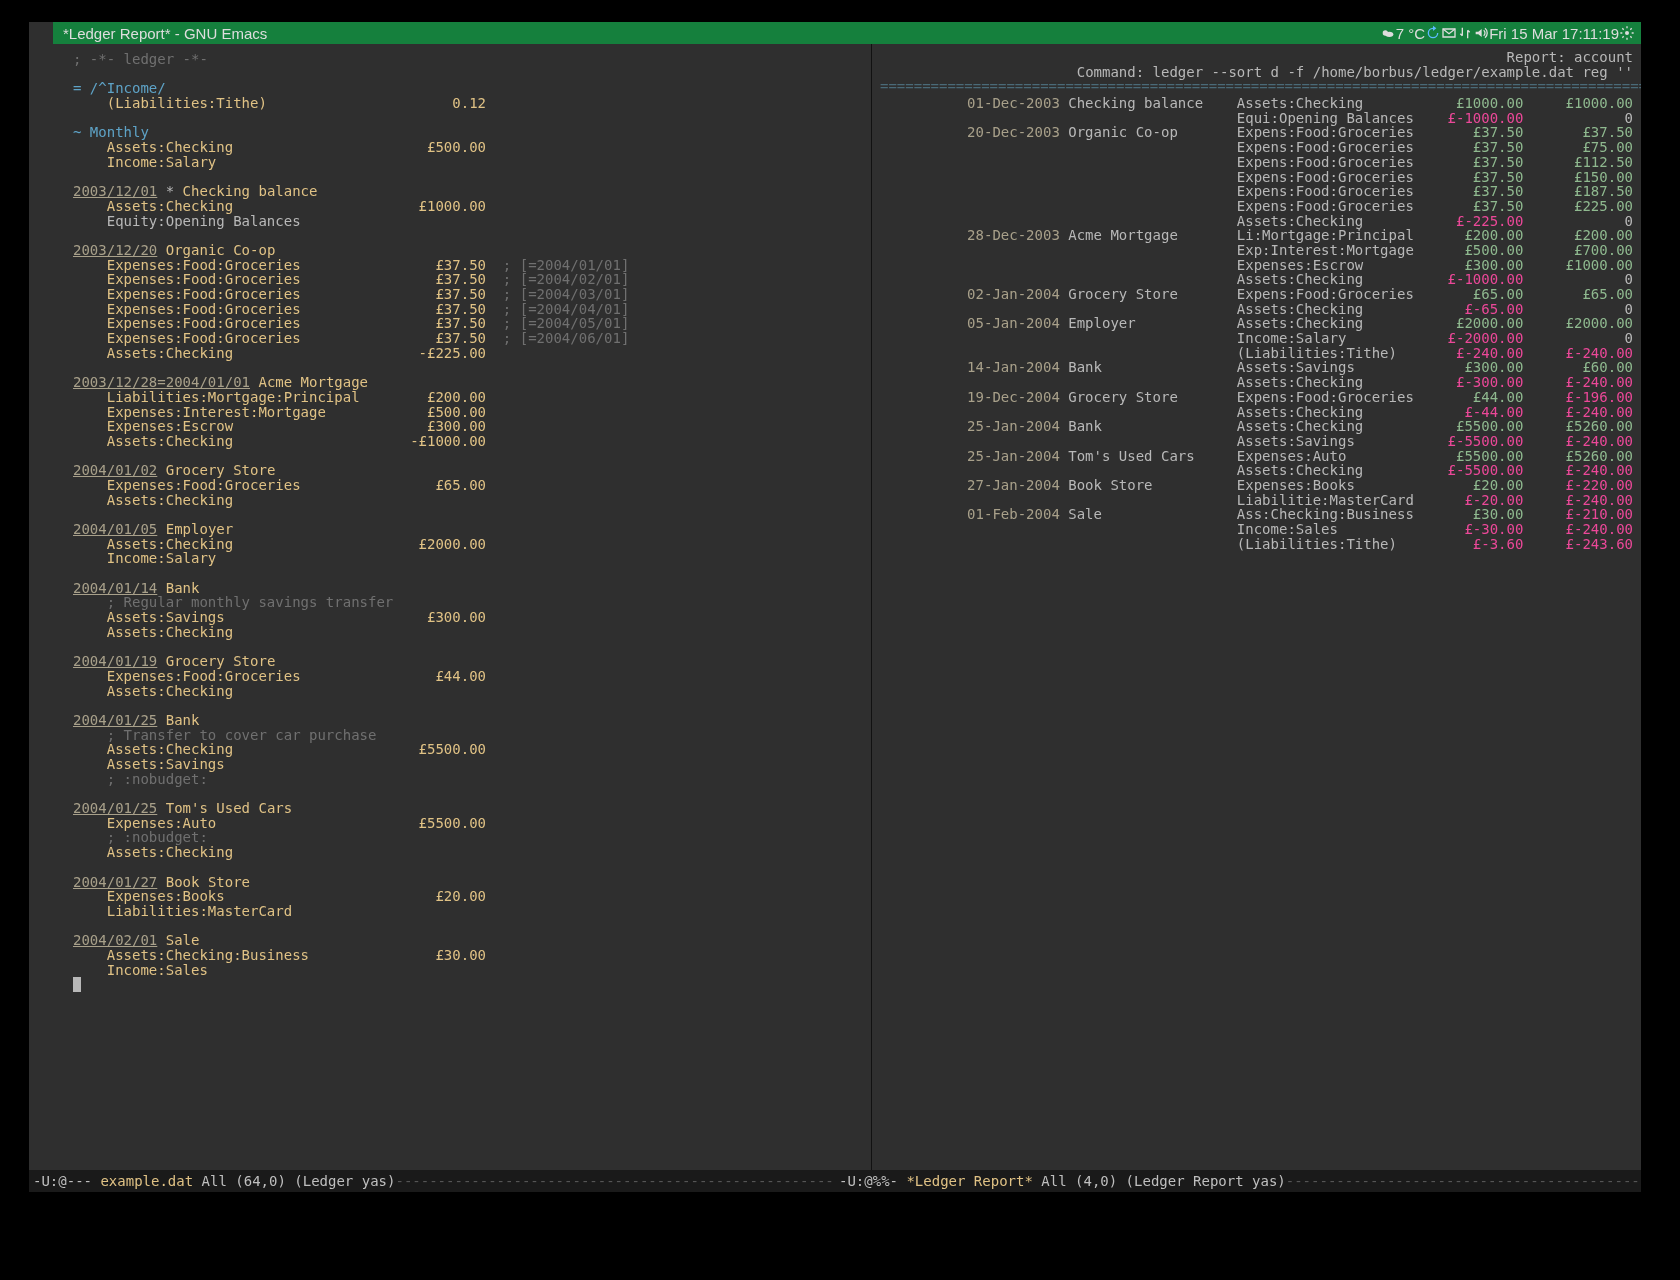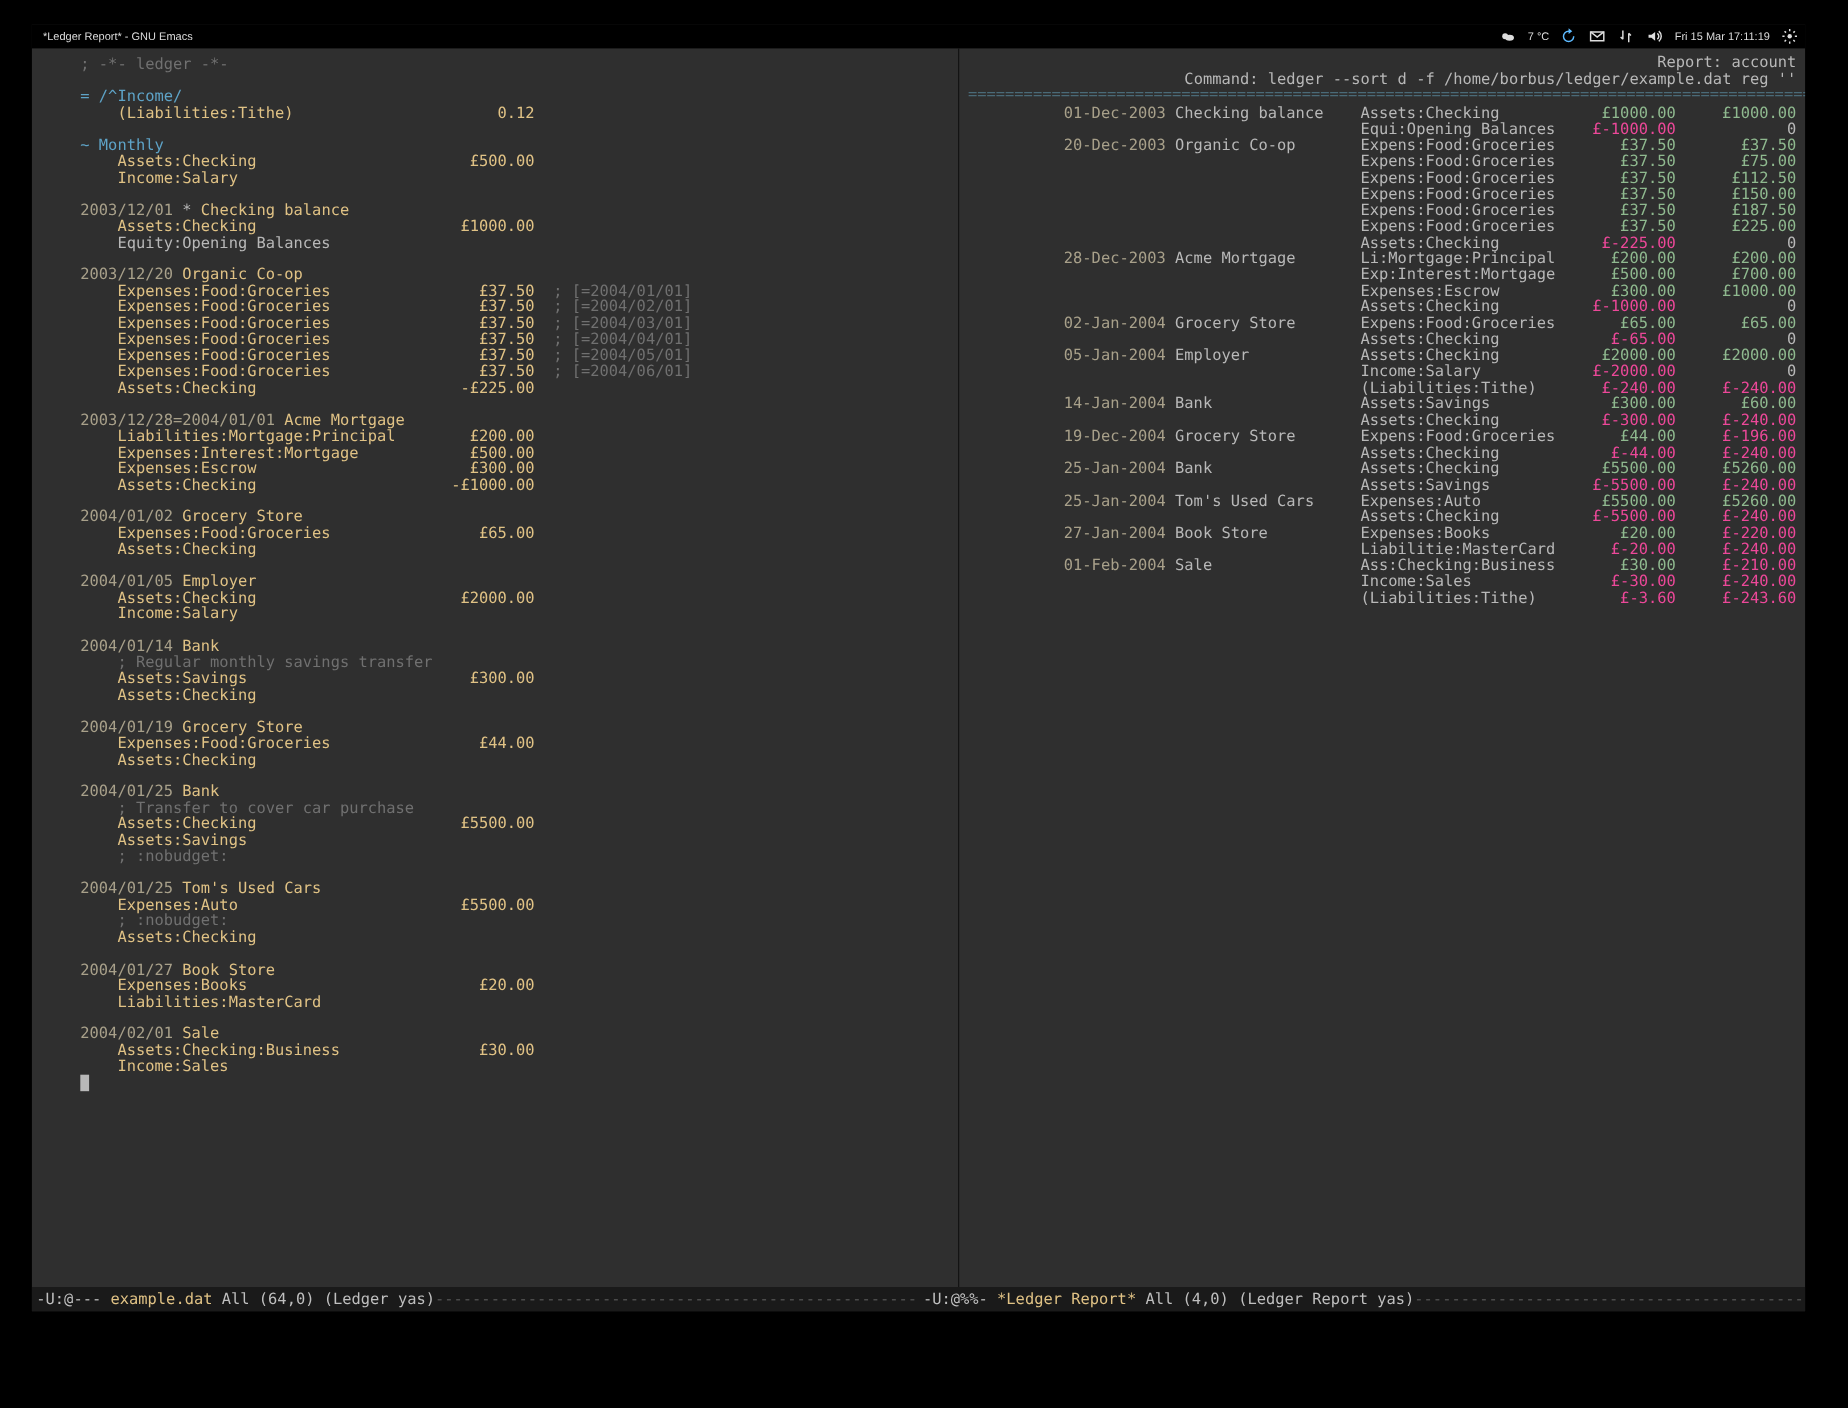--- a/index.html
+++ b/index.html
@@ -7,36 +7,36 @@
     background:#000;
     width:1680px;
     height:1280px;
     font-family:"DejaVu Sans Mono","Courier New",monospace;
     font-size:14px;
     overflow:hidden;
     color:#b8b8b8;
   }
   .screen { position:absolute; left:29px; top:22px; width:1612px; height:1170px; background:#2f2f2f; }
   .topbar {
-    height:22px; background:#000000; display:flex; align-items:center;
+    height:22px; background:#15803d; display:flex; align-items:center;
     justify-content:space-between; padding:0 6px; font-family:sans-serif;
-    font-size:10px; color:#ddd;
+    font-size:15px; color:#ddd;margin-left:24px;
   }
   .topbar .title { margin-left:4px; }
-  .tray { display:flex; gap:10px; align-items:center; }
+  .tray { display:flex; align-items:center; }
   .tray span, .tray svg { display:inline-flex; align-items:center; }
   .icon { width:16px; height:16px; fill:#ddd; }
   .panes { display:flex; height:calc(100% - 22px - 22px); }
   .pane { height:100%; overflow:hidden;margin-left:36px; }
   .pane-left { width:50%; padding:6px 8px; }
   .pane-right { width:50%; padding:6px 8px; border-left:1px solid #111;text-align:right; }
   .line { white-space:pre; line-height:1.05; letter-spacing:0; }
   .cm { color:#707070; } 
   .kw { color:#5ea3c7; } 
-  .dt { color:#a8a08a; } 
+  .dt { color:#a8a08a;text-decoration:underline; } 
   .py { color:#e0c285; } 
   .ac { color:#e0c285; font-weight:normal; }
   .grn{ color:#8fb98f; }
   .red{ color:#ec4899; }
   .hdr{ color:#b8b8b8; }
   .rule{ color:#4a6a78; }
   .report-date{ color:#a8a08a; }
   .modeline {
     height:22px; background:#1a1a1a; display:flex; font-size:14px;
     color:#bfbfbf; align-items:center;

